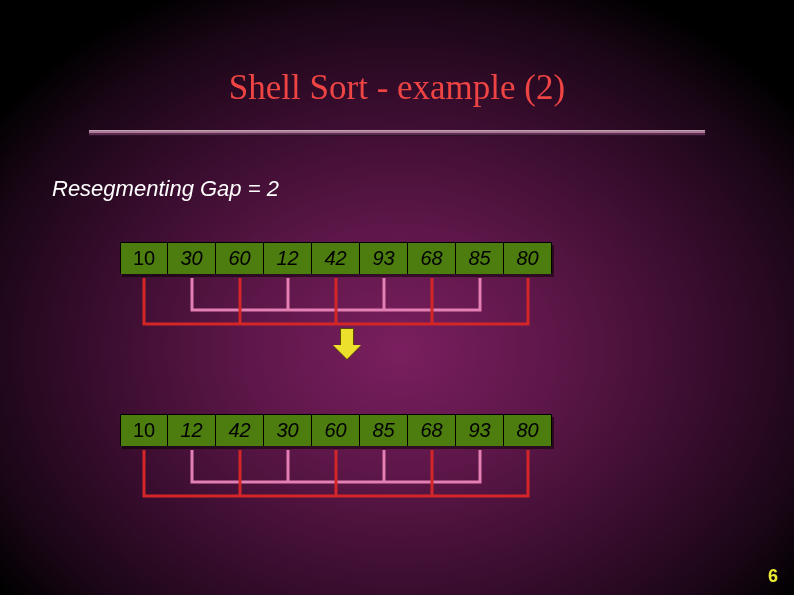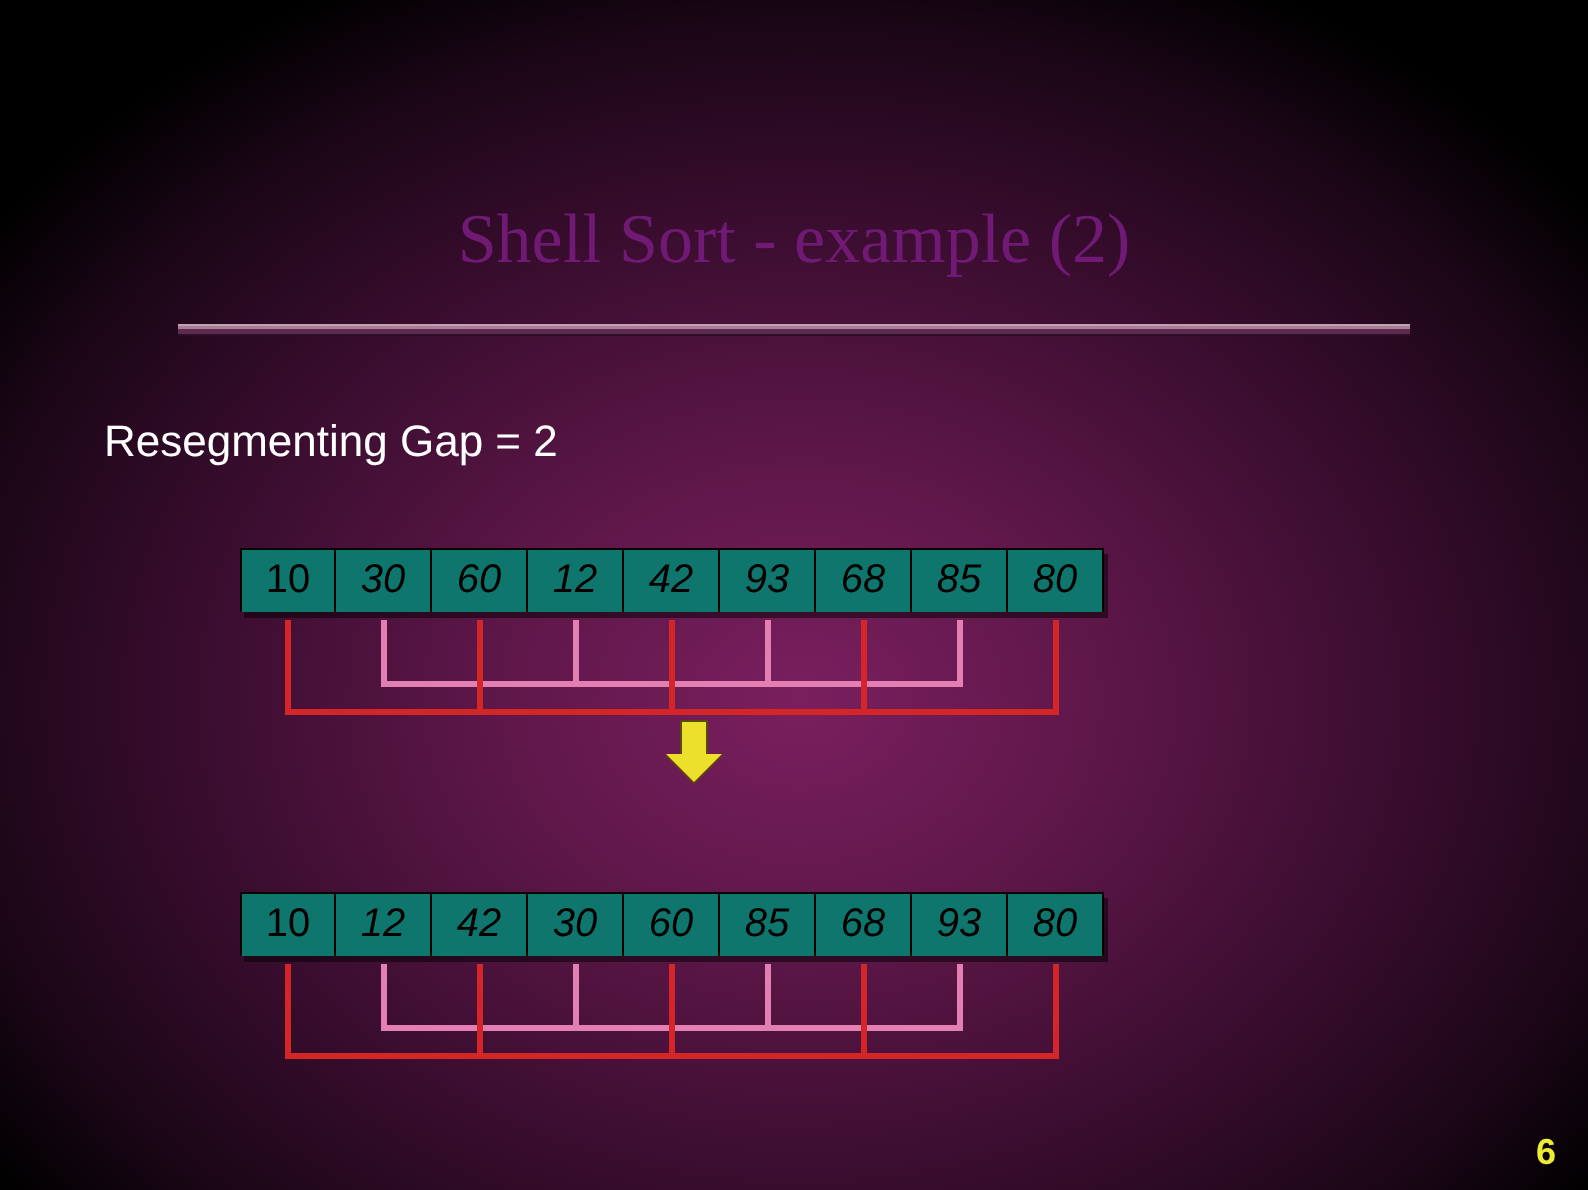--- a/index.html
+++ b/index.html
@@ -7,50 +7,51 @@
     margin: 0;
     width: 794px;
     height: 595px;
     background: radial-gradient(ellipse 500px 400px at 400px 350px, #7a1f5f 0%, #5e1749 30%, #3a0d2f 60%, #1a0616 85%, #000000 100%);
     font-family: Arial, Helvetica, sans-serif;
     position: relative;
     overflow: hidden;
   }
   .title {
     text-align: center;
-    color: #701a75;
+    color: #ef4444;
     font-family: "Times New Roman", Times, serif;
     font-size: 35px;
-    padding-top: 100px;
+    padding-top: 68px;
   }
   .rule {
     margin: 22px auto 0 auto;
     width: 616px;
     height: 6px;
     background: linear-gradient(to bottom, #ac7c96 0%, #ac7c96 40%, #5d2a51 40%, #5d2a51 100%);
     border-top: 1px solid #c0a2b4;
     border-bottom: 1px solid #2b0f25;
   }
   .subtitle {
     color: #ffffff;
     font-size: 22px;
     margin: 40px 0 0 52px;
+    font-style: italic;
   }
   .arrays {
     position: relative;
     margin-top: 40px;
   }
   .row {
     display: flex;
     margin-left: 120px;
   }
   .cell {
     width: 48px;
     height: 32px;
-    background: #0f766e;
+    background: #4d7c0f;
     border-left: 1px solid #000;
     border-top: 1px solid #000;
     border-right: 1px solid #000;
     display: flex;
     align-items: center;
     justify-content: center;
     font-size: 20px;
     color: #000;
     box-shadow: 2px 3px 0 0 rgba(0,0,0,0.5);
   }

